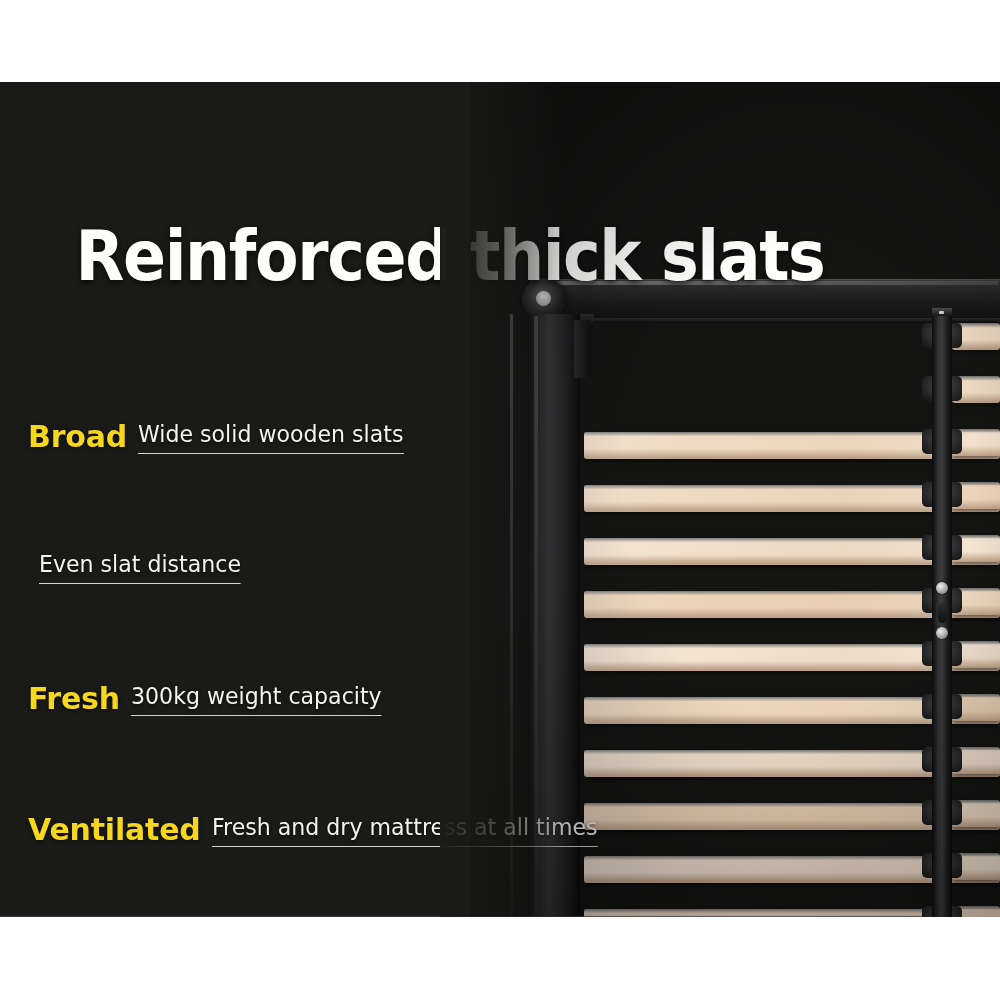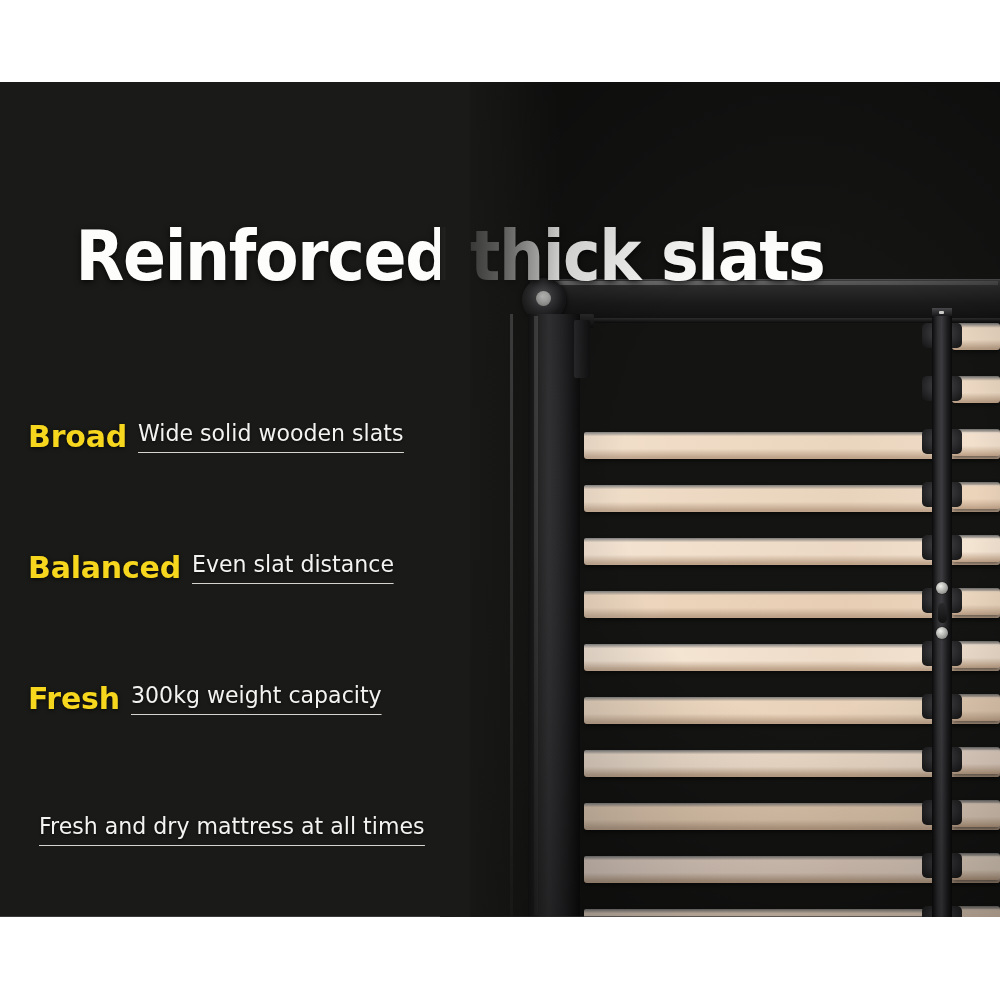--- a/index.html
+++ b/index.html
@@ -36,21 +36,21 @@
     transform:scaleX(.92);
     transform-origin:50% 50%;
     text-shadow:0 2px 7px rgba(0,0,0,.75);
     white-space:nowrap;
   }
 
   
   .features { position:absolute; left:0; top:250px; width:560px; }
   .feature {
     position:absolute; left:0;
-    display:flex; align-items:flex-start;
+    display:flex; align-items:flex-end;
     white-space:nowrap;
   }
   .feature.f0 { top:90px;  left:28px; }
   .feature.f1 { top:221px; left:28px; }
   .feature.f2 { top:352px; left:28px; }
   .feature.f3 { top:483px; left:28px; }
 
   .f-key {
     color:#f7d61e;
     font-family:"DejaVu Sans", sans-serif;
@@ -299,30 +299,30 @@
     <div class="headline">Reinforced thick slats</div>
 
     <div class="features">
 
       <div class="feature f0">
         <span class="f-key">Broad</span>
         <span class="f-desc">Wide solid wooden slats</span>
       </div>
 
       <div class="feature f1">
-        <span class="f-key">Balanced</span>
         <span class="f-desc">Even slat distance</span>
       </div>
 
       <div class="feature f2">
         <span class="f-key">Fresh</span>
         <span class="f-desc">300kg weight capacity</span>
       </div>
 
       <div class="feature f3">
+        <span class="f-key">Ventilated</span>
         <span class="f-desc">Fresh and dry mattress at all times</span>
       </div>
 
     </div>
 
     <div class="panel-hairline-bottom"></div>
   </div>
 
 </div>
 

